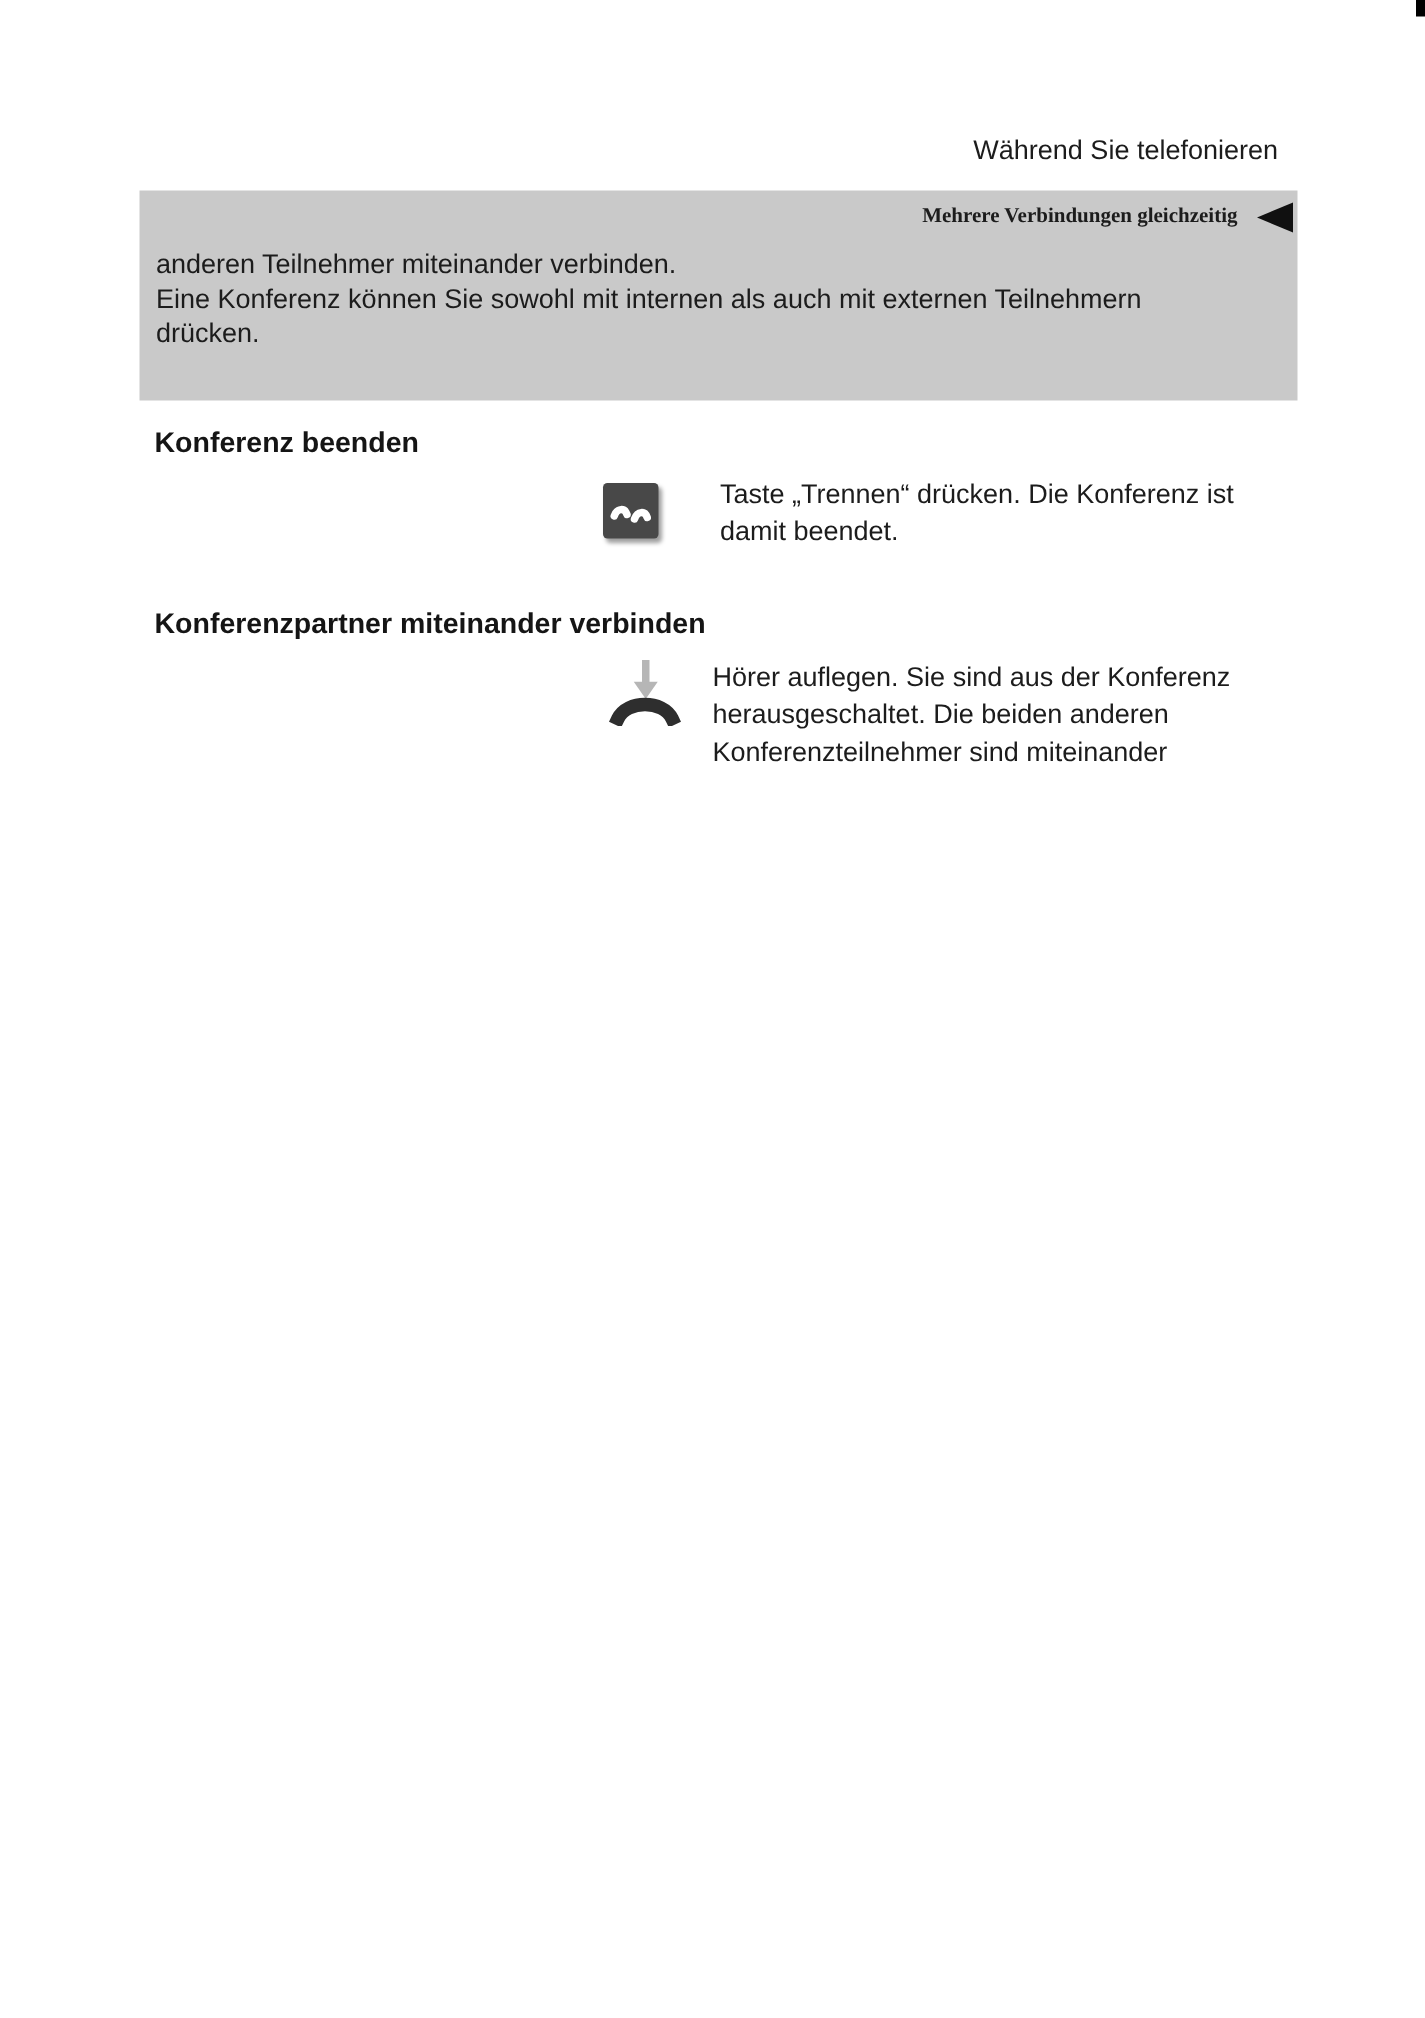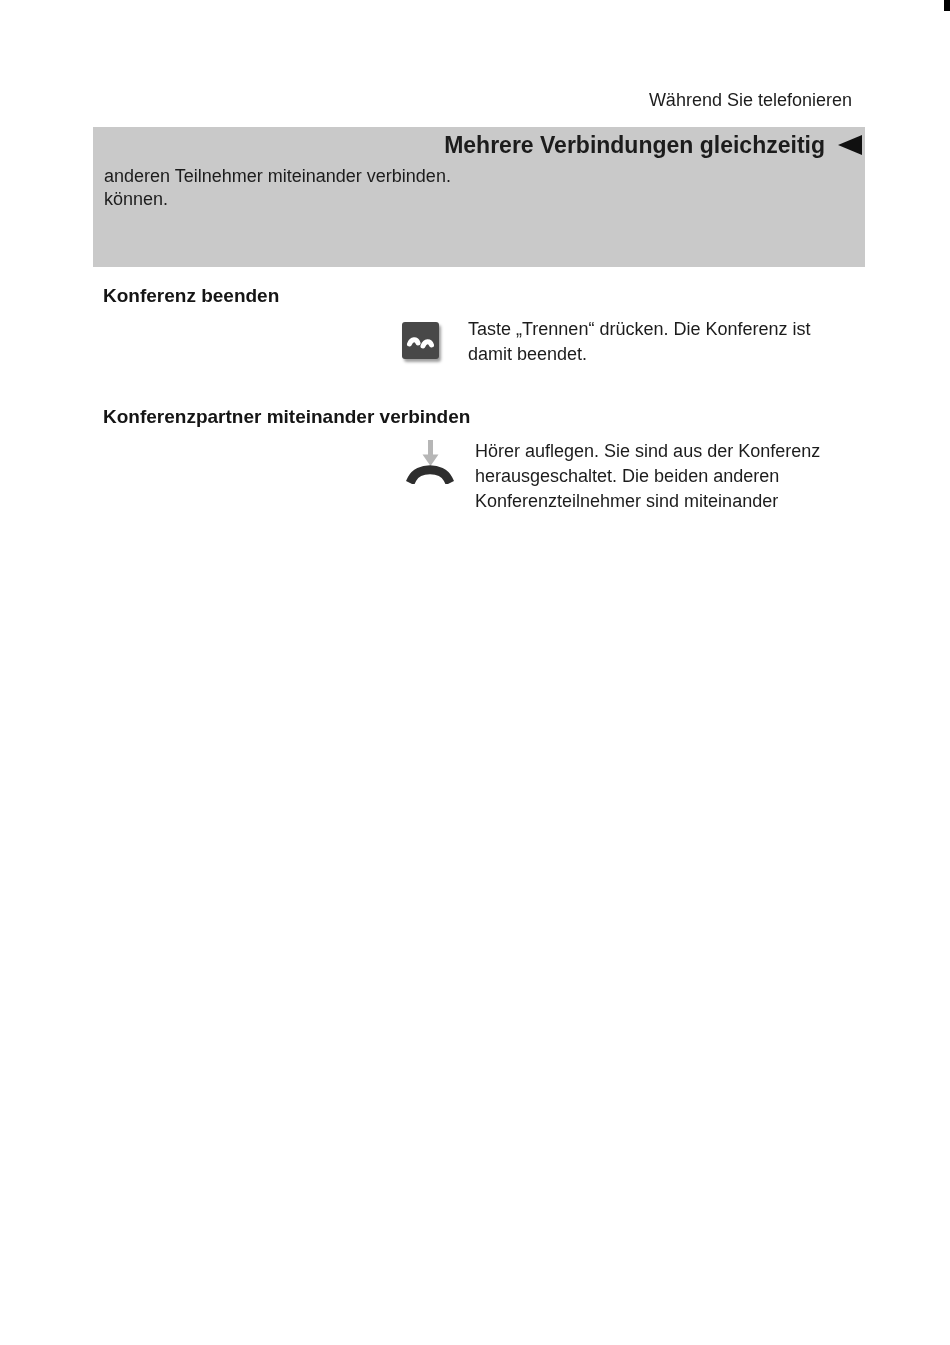--- a/index.html
+++ b/index.html
@@ -38,23 +38,24 @@
   }
   .infobox-title-row {
     display: flex;
     justify-content: flex-end;
     align-items: center;
     gap: 13px;
     padding: 6px 3px 0 0;
   }
   .infobox-title {
     font-weight: bold;
-    font-size: 23px;
+    font-size: 14px;
     line-height: 24px;
     white-space: nowrap;
+    font-family: Liberation Serif, serif;
   }
   .tri-left {
     width: 0; height: 0;
     border-top: 10px solid transparent;
     border-bottom: 10px solid transparent;
     border-right: 24px solid #101010;
   }
   .infobox-body {
     margin-top: 8px;
     padding-left: 11px;
@@ -66,21 +67,21 @@
     left: 103px;
     font-size: 19px;
     line-height: 24px;
     font-weight: bold;
     white-space: nowrap;
     color: #151515;
   }
   .heading-1 { top: 284px; }
   .heading-2 { top: 405px; }
   .instruction-row { position: absolute; display: flex; align-items: flex-start; }
-  .row-1 { left: 402px; top: 322px; }
+  .row-1 { left: 402px; top: 322px; gap: 12px; }
   .row-2 { left: 406px; top: 436px; }
   .key-icon {
     width: 37px; height: 37px;
     background: #484848;
     border-radius: 3px;
     box-shadow: 2px 3px 3px rgba(0,0,0,0.38);
     flex: 0 0 auto;
     display: flex; align-items: center; justify-content: center;
   }
   .handset-icon { width: 48px; height: 48px; flex: 0 0 auto; }
@@ -108,21 +109,22 @@
 
   <div class="running-header">Während Sie telefonieren</div>
 
   <div class="infobox">
     <div class="infobox-title-row">
       <span class="infobox-title">Mehrere Verbindungen gleichzeitig</span>
       <span class="tri-left"></span>
     </div>
     <div class="infobox-body">
       <div>anderen Teilnehmer miteinander verbinden.</div>
-      <div>können.</div>
+      <div>Eine Konferenz können Sie sowohl mit internen als auch mit externen Teilnehmern</div>
+      <div>drücken.</div>
     </div>
   </div>
 
   <div class="section-heading heading-1">Konferenz beenden</div>
 
   <div class="instruction-row row-1">
     <div class="key-icon">
       <svg width="33" height="33" viewBox="0 0 33 33" aria-hidden="true">
         <path d="M5.5 20 C7.5 14.5 12.5 14.5 14 19" fill="none" stroke="#ffffff" stroke-width="5" stroke-linecap="round"></path>
         <path d="M19 22 C21 16.5 26 16.5 27.5 21" fill="none" stroke="#ffffff" stroke-width="5" stroke-linecap="round"></path>

